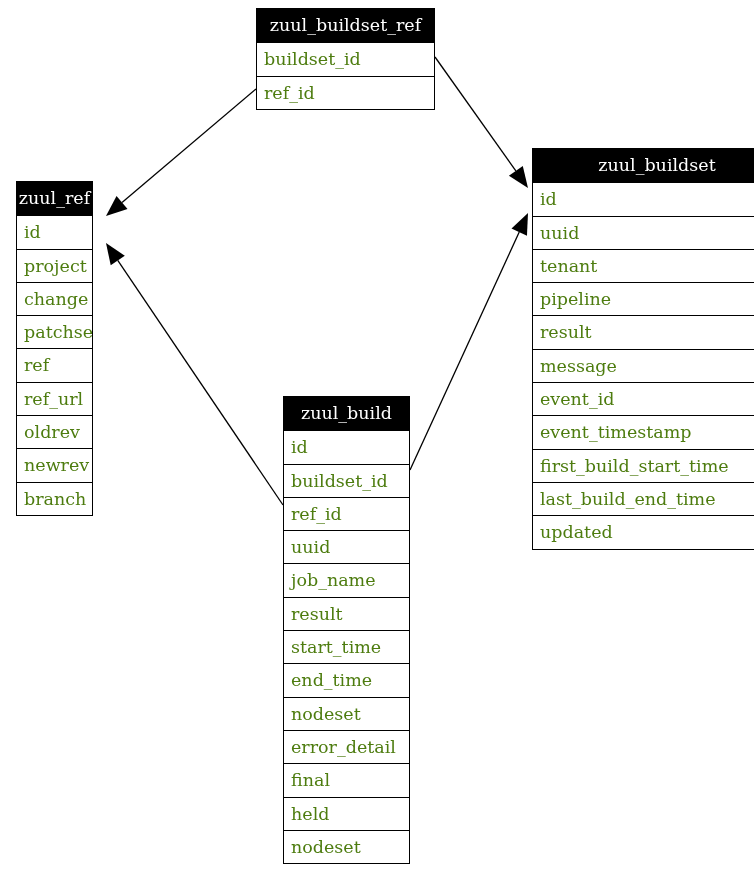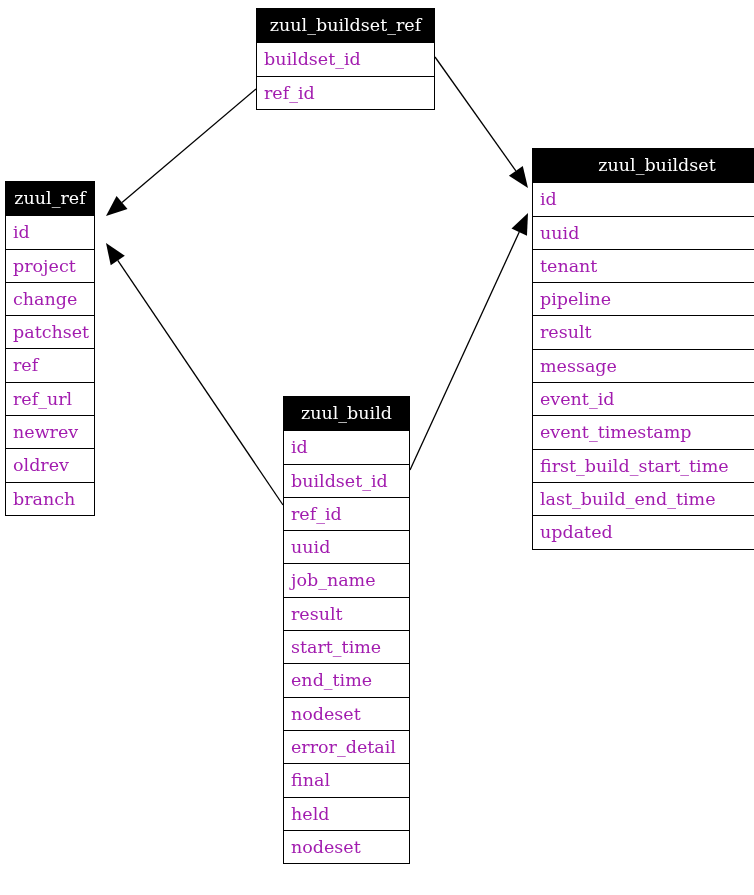--- a/index.html
+++ b/index.html
@@ -39,21 +39,21 @@
     text-align: center;
     font-size: 17.5px;
     line-height: 33.3px;
     height: 33.3px;
     white-space: nowrap;
     overflow: hidden;
   }
   .entity-field {
     box-sizing: border-box;
     border-top: 1px solid #000000;
-    color: #a21caf;
+    color: #4d7c0f;
     background: #ffffff;
     text-align: left;
     padding-left: 7px;
     font-size: 17.5px;
     line-height: 32.3px;
     height: 33.3px;
     white-space: nowrap;
     overflow: hidden;
   }
 </style>
@@ -80,30 +80,30 @@
         <polygon points="528,213 526.9621456459067,235.63123634138643 511.5127907122321,228.53775820063314" fill="#000000"></polygon>
       </g>
     </svg>
 
   <div id="entity-layer">
       <div class="entity" style="left: 256px; top: 8px; width: 179px;">
         <div class="entity-title">zuul_buildset_ref</div>
         <div class="entity-field">buildset_id</div>
         <div class="entity-field">ref_id</div>
       </div>
-      <div class="entity" style="left: 5px; top: 181px; width: 90px;">
+      <div class="entity" style="left: 16px; top: 181px; width: 77px;">
         <div class="entity-title">zuul_ref</div>
         <div class="entity-field">id</div>
         <div class="entity-field">project</div>
         <div class="entity-field">change</div>
         <div class="entity-field">patchset</div>
         <div class="entity-field">ref</div>
         <div class="entity-field">ref_url</div>
+        <div class="entity-field">oldrev</div>
         <div class="entity-field">newrev</div>
-        <div class="entity-field">oldrev</div>
         <div class="entity-field">branch</div>
       </div>
       <div class="entity" style="left: 532px; top: 148px; width: 250px;">
         <div class="entity-title">zuul_buildset</div>
         <div class="entity-field">id</div>
         <div class="entity-field">uuid</div>
         <div class="entity-field">tenant</div>
         <div class="entity-field">pipeline</div>
         <div class="entity-field">result</div>
         <div class="entity-field">message</div>

